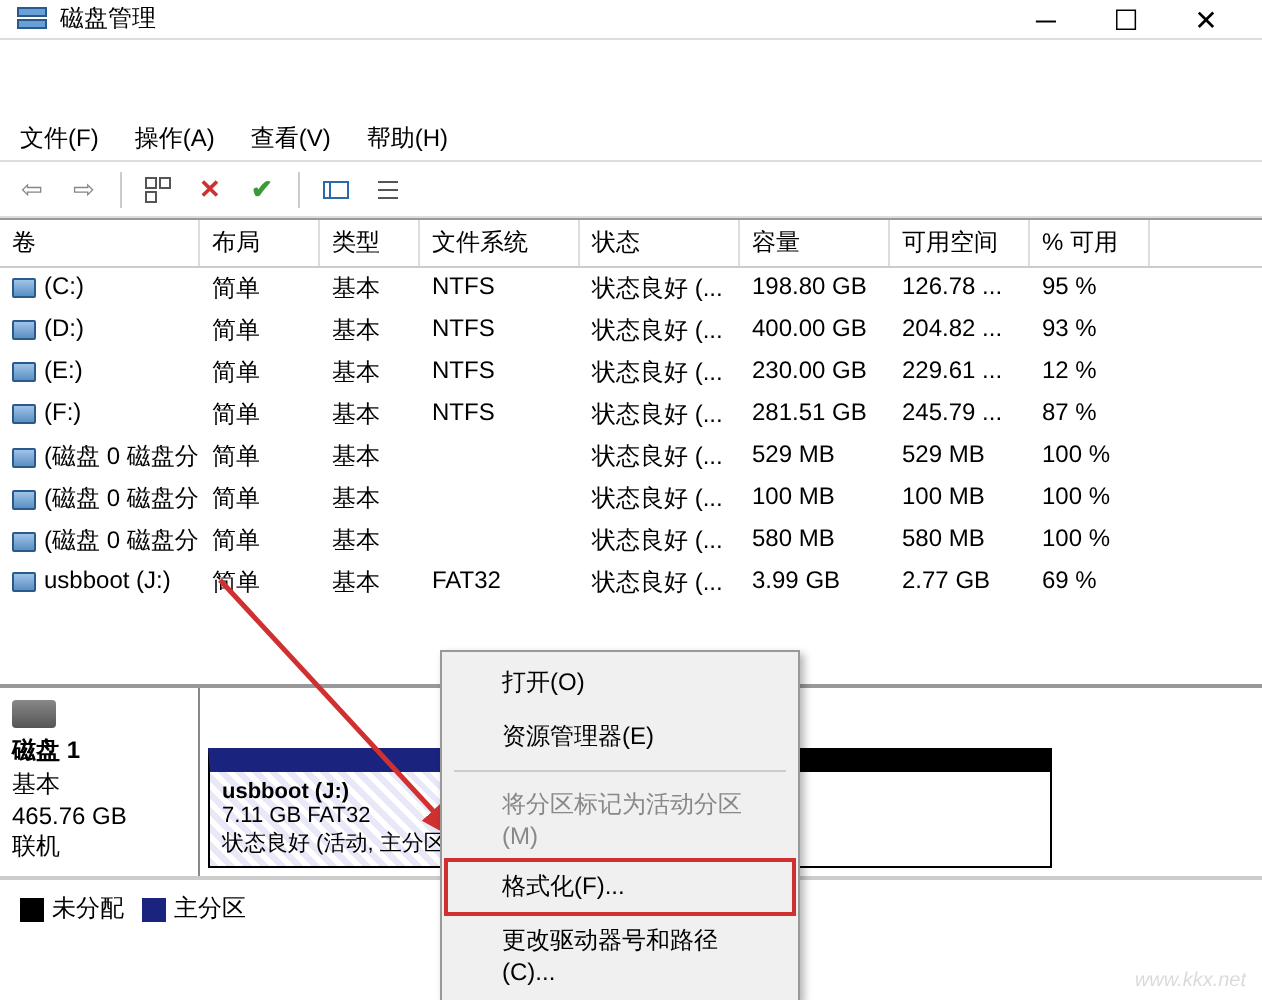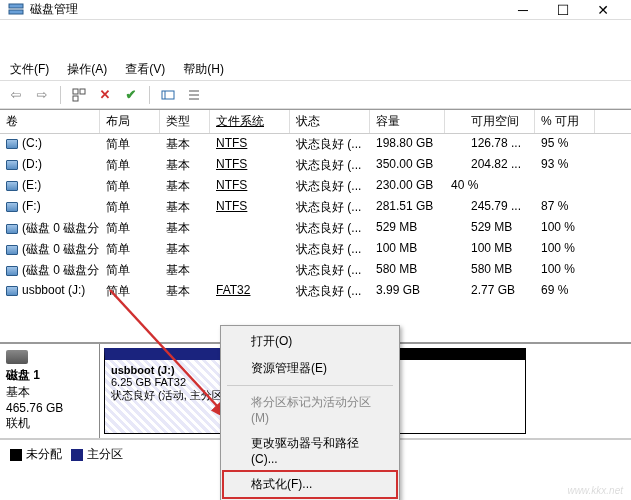--- a/index.html
+++ b/index.html
@@ -15,28 +15,28 @@
 .tbtn { width: 20px; height: 20px; display: flex; align-items: center; justify-content: center; font-size: 13px; }
 .tsep { width: 1px; height: 18px; background: #ccc; margin: 0 2px; }
 .grid { border-top: 1px solid #999; }
 .ghead { display: flex; background: #fff; border-bottom: 1px solid #ccc; }
 .ghead > div { padding: 3px 6px; border-right: 1px solid #ddd; font-weight: normal; }
 .grow { display: flex; }
 .grow > div { padding: 2px 6px; overflow: hidden; white-space: nowrap; }
 .c0 { width: 100px; }
 .c1 { width: 60px; }
 .c2 { width: 50px; }
-.c3 { width: 80px; text-decoration: underline; }
+.c3 { width: 80px; }
 .c4 { width: 80px; }
 .c5 { width: 75px; }
-.c6 { width: 70px; margin-left: 20px; }
+.c6 { width: 70px; }
 .c7 { width: 60px; }
 .vicon { display: inline-block; width: 12px; height: 10px; background: linear-gradient(#a0c4e8,#5a8fc4); border: 1px solid #2a5a8a; margin-right: 4px; vertical-align: middle; border-radius: 1px; }
 .diskpanel { border-top: 2px solid #999; margin-top: 40px; }
-.diskrow { display: flex; border-bottom: 1px solid #ccc; }
+.diskrow { display: flex; border-bottom: 1px solid #ccc; align-items: flex-end; }
 .diskinfo { width: 100px; padding: 6px; border-right: 1px solid #888; }
 .diskinfo .dicon { width: 22px; height: 14px; background: linear-gradient(#888,#555); border-radius: 2px; margin-bottom: 3px; }
 .partitions { flex: 1; display: flex; padding: 4px; gap: 2px; }
 .partition { border: 1px solid #000; padding: 4px 6px; font-size: 11px; }
 .partition.selected { border-top: 12px solid #1a237e; background: repeating-linear-gradient(45deg,#e8e8f8,#e8e8f8 3px,#fff 3px,#fff 6px); }
 .partition.other { border-top: 12px solid #000; width: 240px; }
 .legend { padding: 6px 10px; border-top: 1px solid #ccc; display: flex; gap: 9px; }
 .legend .sw { display: inline-block; width: 12px; height: 12px; vertical-align: middle; margin-right: 4px; }
 .ctxmenu { position: absolute; background: #f0f0f0; border: 1px solid #999; box-shadow: 2px 2px 4px rgba(0,0,0,0.3); width: 180px; padding: 2px; }
 .ctxmenu .mi { padding: 5px 20px 5px 28px; }
@@ -119,32 +119,33 @@
         <div class="c5">198.80 GB</div>
         <div class="c6">126.78 ...</div>
         <div class="c7">95 %</div>
       </div>
       <div class="grow">
         <div class="c0"><span class="vicon"></span>(D:)</div>
         <div class="c1">简单</div>
         <div class="c2">基本</div>
         <div class="c3">NTFS</div>
         <div class="c4">状态良好 (...</div>
-        <div class="c5">350.00 GB</div>
+        <div class="c5">400.00 GB</div>
         <div class="c6">204.82 ...</div>
         <div class="c7">93 %</div>
       </div>
       <div class="grow">
         <div class="c0"><span class="vicon"></span>(E:)</div>
         <div class="c1">简单</div>
         <div class="c2">基本</div>
         <div class="c3">NTFS</div>
         <div class="c4">状态良好 (...</div>
         <div class="c5">230.00 GB</div>
-        <div class="c7">40 %</div>
+        <div class="c6">229.61 ...</div>
+        <div class="c7">12 %</div>
       </div>
       <div class="grow">
         <div class="c0"><span class="vicon"></span>(F:)</div>
         <div class="c1">简单</div>
         <div class="c2">基本</div>
         <div class="c3">NTFS</div>
         <div class="c4">状态良好 (...</div>
         <div class="c5">281.51 GB</div>
         <div class="c6">245.79 ...</div>
         <div class="c7">87 %</div>
@@ -197,21 +198,21 @@
     <div class="diskinfo">
       <div class="dicon"></div>
       <div style="font-weight:bold">磁盘 1</div>
       <div>基本</div>
       <div>465.76 GB</div>
       <div>联机</div>
     </div>
     <div class="partitions">
       <div class="partition selected" style="width:180px">
         <div style="font-weight:bold">usbboot (J:)</div>
-        <div>6.25 GB FAT32</div>
+        <div>7.11 GB FAT32</div>
         <div>状态良好 (活动, 主分区</div>
       </div>
       <div class="partition other"></div>
     </div>
   </div>
 </div>
 
 <div class="legend">
   <span><span class="sw" style="background:#000"></span><span>未分配</span></span>
   <span><span class="sw" style="background:#1a237e"></span><span>主分区</span></span>
@@ -224,18 +225,18 @@
       </marker>
     </defs>
   <line x1="10" y1="10" x2="130" y2="140" stroke="#d03030" stroke-width="2.5" marker-end="url(#ah)"></line>
 </svg>
 
 <div class="ctxmenu" style="left:220px;top:325px">
   <div class="mi">打开(O)</div>
   <div class="mi">资源管理器(E)</div>
   <div class="msep"></div>
   <div class="mi disabled">将分区标记为活动分区(M)</div>
+  <div class="mi hl">格式化(F)...</div>
   <div class="mi">更改驱动器号和路径(C)...</div>
-  <div class="mi hl">格式化(F)...</div>
 
 </div>
 
 <div class="watermark">www.kkx.net</div>
 
 </body></html>

